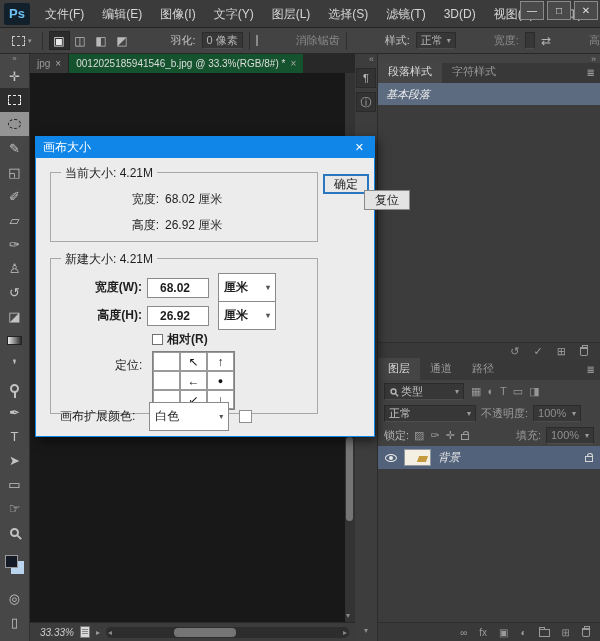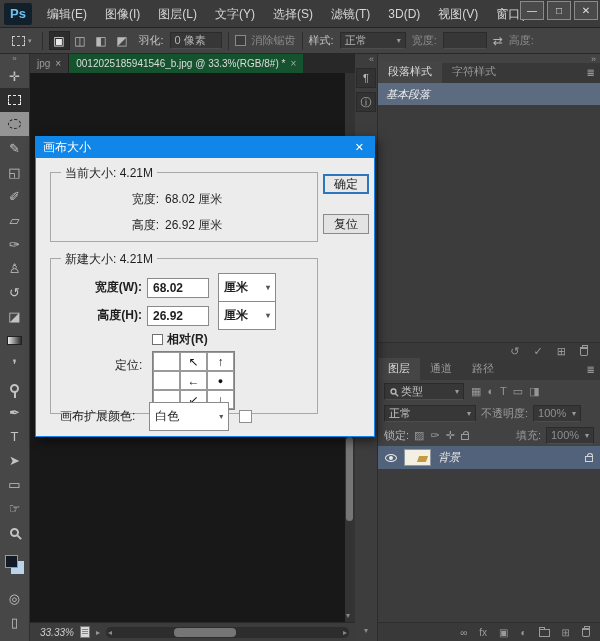--- a/index.html
+++ b/index.html
@@ -9,21 +9,21 @@
 
   
   #titlebar { position:absolute; left:0; top:0; width:600px; height:28px; background:#3b3b3b; border-bottom:1px solid #232323; display:flex; align-items:center; }
   .ps-logo { width:28px; height:22px; margin:0 6px 0 4px; background:#12202c; color:#6fc1f2; font-weight:bold; font-size:13px; display:flex; align-items:center; justify-content:center; border-radius:2px; }
   .menu-item { color:#d6d6d6; font-size:12px; padding:0 9px; line-height:28px; cursor:default; white-space:nowrap; }
   #win-buttons { position:absolute; right:2px; top:1px; display:flex; gap:3px; }
   .win-btn { width:24px; height:19px; border:1px solid #8a8a8a; background:#4a4a4a; color:#e0e0e0; font-size:10px; display:flex; align-items:center; justify-content:center; }
 
   
   #optionsbar { position:absolute; left:0; top:28px; width:600px; height:26px; background:#434343; border-bottom:1px solid #282828; display:flex; align-items:center; gap:6px; padding:0 8px; overflow:hidden; white-space:nowrap; }
-  #optionsbar .lbl { color:#c4c4c4; font-size:11px; }
+  #optionsbar .lbl { color:#c4c4c4; font-size:11px;margin-left:32px; }
   #optionsbar .lbl.dim { color:#8b8b8b; }
   .ob-sep { width:1px; height:18px; background:#565656; border-right:1px solid #2e2e2e; }
   .well { background:#373737; border:1px solid #2b2b2b; border-bottom-color:#4d4d4d; height:17px; display:flex; align-items:center; padding:0 4px; color:#b5b5b5; font-size:11px; }
   .well .arw { margin-left:auto; font-size:8px; color:#9a9a9a; padding-left:4px; }
   #tool-preview { display:flex; align-items:center; gap:3px; color:#c9c9c9; padding:2px 4px; }
   #mode-group { display:flex; }
   #mode-group .icon-cell { width:21px; height:19px; display:flex; align-items:center; justify-content:center; color:#b9b9b9; font-size:12px; }
   #mode-group .icon-cell.active { background:#2c2c2c; border:1px solid #242424; color:#e8e8e8; }
   .checkbox { width:11px; height:11px; border:1px solid #8a8a8a; background:#3a3a3a; display:inline-block; }
   .swap { color:#b5b5b5; font-size:12px; }
@@ -122,25 +122,25 @@
   #dialog-body { position:relative; height:280px; font-size:12px; color:#1e1e1e; }
   .groupbox { position:absolute; border:1px solid #a8a8a8; }
   .groupbox .legend { position:absolute; top:-8px; left:10px; background:#ececec; padding:0 4px; font-size:12px; }
   #group-current { left:14px; top:14px; width:268px; height:70px; }
   .cur-row { position:absolute; left:0; width:100%; display:flex; }
   .cur-row .cr-label { width:108px; text-align:right; }
   .cur-row .cr-value { padding-left:6px; }
   #cur-row-w { top:18px; } #cur-row-h { top:44px; }
   .dlg-btn { position:absolute; left:287px; width:46px; height:20px; background:#e3e3e3; border:1px solid #8a8a8a; font-size:12px; display:flex; align-items:center; justify-content:center; }
   #btn-ok { top:16px; border:2px solid #2a77c0; background:#e8e8e8; }
-  #btn-reset { top:56px; }
+  #btn-reset { top:32px;margin-left:41px; }
   #group-new { left:14px; top:100px; width:268px; height:156px; }
   .field-row { position:absolute; display:flex; align-items:center;font-weight:bold; }
   .fr-label { width:92px; text-align:right; padding-right:5px; }
-  .text-input { width:62px; height:20px; background:#ffffff; border:1px solid #8a8a8a; font-size:12px; padding:0 5px; display:flex; align-items:center; }
+  .text-input { width:62px; height:20px; background:#ffffff; border:1px solid #8a8a8a; font-size:12px; padding:0 12px; display:flex; align-items:center; }
   .unit-select { width:58px; height:29px; background:#ffffff; border:1px solid #8a8a8a; margin-left:9px; font-size:12px; padding:0 5px; display:flex; align-items:center; }
   .unit-select .sel-arw { margin-left:auto; font-size:8px; color:#555; }
   #row-width { top:14px; left:4px; } #row-height { top:42px; left:4px; }
   #row-relative { top:72px; left:101px; display:flex; align-items:center; gap:4px; }
   #row-relative .checkbox { background:#fff; border:1px solid #707070; }
   #anchor-label { position:absolute; top:98px; left:64px; }
   #anchor-grid { position:absolute; top:92px; left:101px; display:grid; grid-template-columns:repeat(3,27px); grid-template-rows:repeat(3,19px); border:1px solid #808080; background:#fff; }
   .anchor-cell { border:1px solid #9a9a9a; display:flex; align-items:center; justify-content:center; font-size:12px; color:#111; }
   .anchor-cell.dot { font-size:9px; }
   #row-extension { position:absolute; left:24px; top:244px; display:flex; align-items:center; }
@@ -149,24 +149,25 @@
   #ext-swatch { width:13px; height:13px; background:#ffffff; border:1px solid #8f8f8f; margin-left:10px; }
 </style>
 </head>
 <body>
 
 <div id="app">
 
   <div id="titlebar">
     <div class="ps-logo">Ps</div>
     <div id="menubar" style="display:flex;">
+        <span class="menu-item">文件(F)</span>
         <span class="menu-item">编辑(E)</span>
         <span class="menu-item">图像(I)</span>
+        <span class="menu-item">文字(Y)</span>
         <span class="menu-item">图层(L)</span>
-        <span class="menu-item">文字(Y)</span>
         <span class="menu-item">选择(S)</span>
         <span class="menu-item">滤镜(T)</span>
         <span class="menu-item">3D(D)</span>
         <span class="menu-item">视图(V)</span>
         <span class="menu-item">窗口(W</span>
       </div>
     <div id="win-buttons">
       <div class="win-btn">—</div>
       <div class="win-btn">□</div>
       <div class="win-btn">✕</div>

